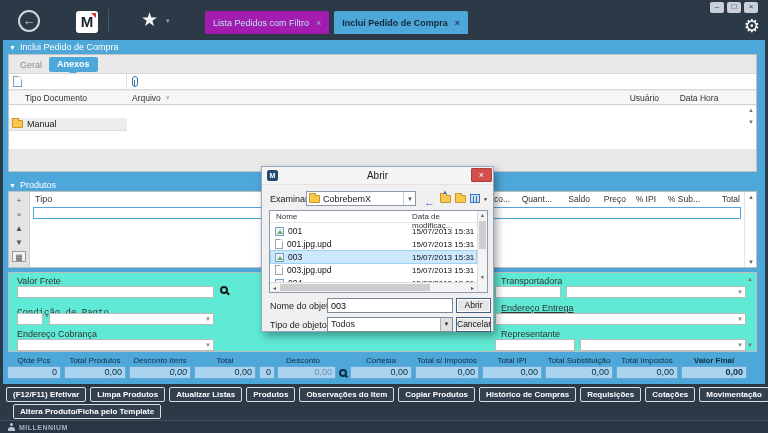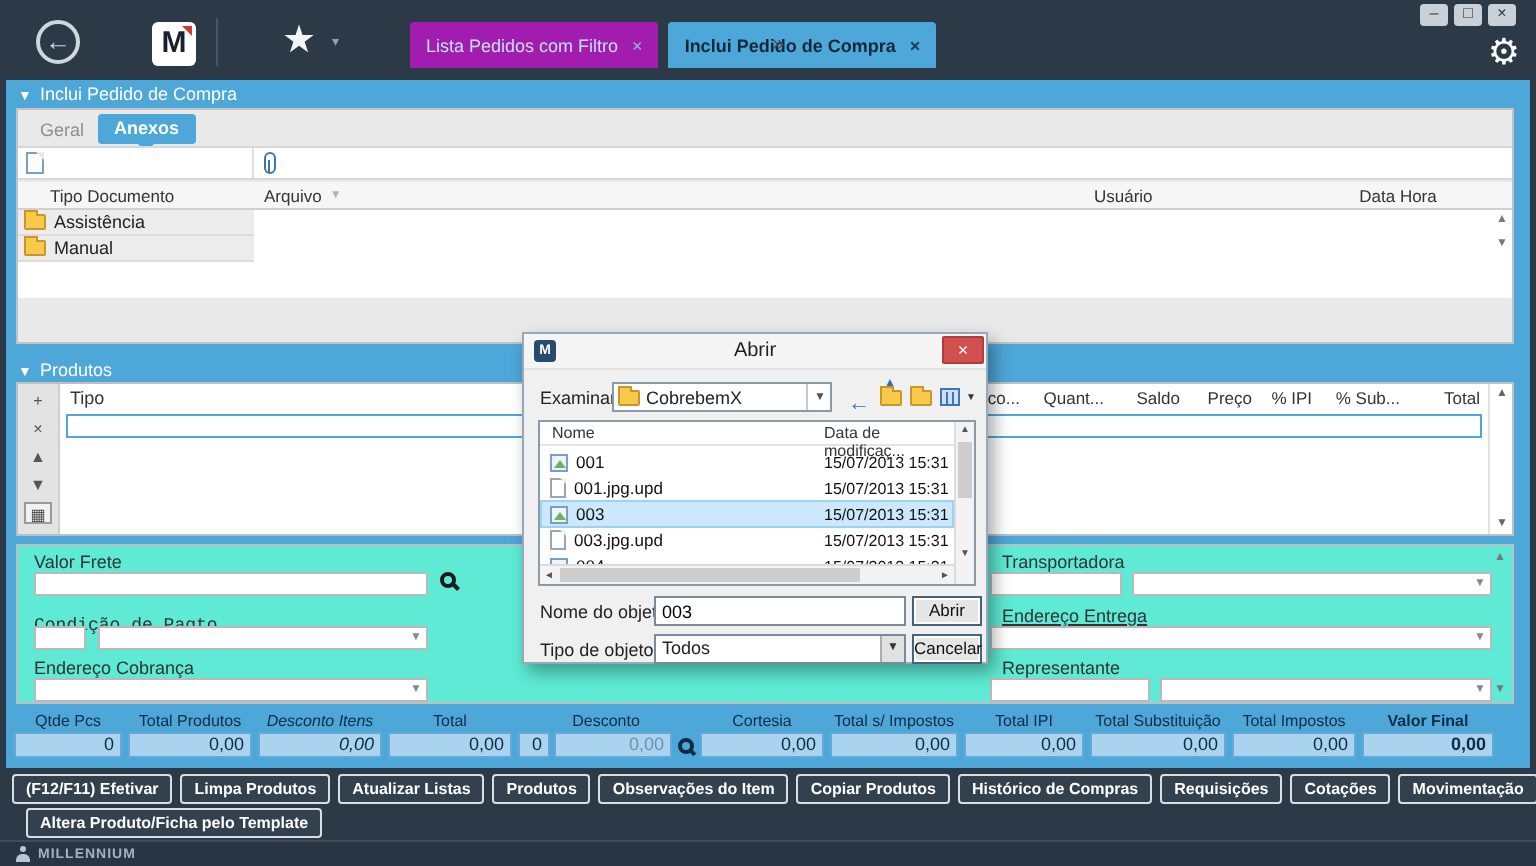--- a/index.html
+++ b/index.html
@@ -55,21 +55,21 @@
   .docicon::after { content:""; position:absolute; right:-1px; top:-1px; border-left:4px solid transparent;
                     border-top:4px solid #e9e9e9; }
   .clip { width:6px; height:11px; border:1px solid #3d77ad; border-radius:3px; position:relative; }
   .clip::after { content:""; position:absolute; left:1px; top:3px; width:1px; height:6px; background:#3d77ad; }
   .s1-thead { position:absolute; left:0; top:36px; right:0; height:14px; background:#f6f6f6;
               border-bottom:1px solid #d0d0d0; display:flex; font-size:8.5px; color:#333;
               align-items:center; }
   .hc1 { width:118px; padding-left:16px; }
   .hc2 { width:420px; padding-left:5px; display:flex; align-items:center; gap:4px; }
   .hc2 .filt { font-size:6px; color:#b5b5b5; }
-  .hc3 { width:112px; text-align:left; }
+  .hc3 { width:112px; text-align:right; }
   .hc4 { width:80px; text-align:center; }
   .s1-white { position:absolute; left:0; top:50px; right:0; height:44px; background:#fff; }
   .s1-row { position:absolute; left:0; right:0; height:13px; display:flex; font-size:9px; color:#222; }
   .s1-row .rc1 { width:118px; background:#ececec; border-bottom:1px solid #dcdcdc; display:flex;
                  align-items:center; gap:4px; padding-left:3px; }
   .folder { width:11px; height:8px; background:#f8c94b; border:1px solid #c8962b; border-radius:1px;
             position:relative; flex:0 0 auto; }
   .folder::before { content:""; position:absolute; top:-3px; left:-1px; width:5px; height:2px;
                     background:#f8c94b; border:1px solid #c8962b; border-bottom:none; }
   .sarrows { position:absolute; right:2px; font-size:6px; color:#777; }
@@ -241,26 +241,20 @@
     <div class="s1-thead">
       <div class="hc1">Tipo Documento</div>
       <div class="hc2">
           <span>Arquivo</span>
           <span class="filt">▼</span>
         </div>
       <div class="hc3">Usuário</div>
       <div class="hc4">Data Hora</div>
     </div>
     <div class="s1-white"></div>
-    <div class="s1-row" style="top:50px;">
-      <div class="rc1">
-          <span class="folder"></span>
-          <span>Assistência</span>
-        </div>
-    </div>
     <div class="s1-row" style="top:63px;">
       <div class="rc1">
           <span class="folder"></span>
           <span>Manual</span>
         </div>
     </div>
     <div class="sarrows" style="top:52px;">▲</div>
     <div class="sarrows" style="top:64px;">▼</div>
   </div>
 

